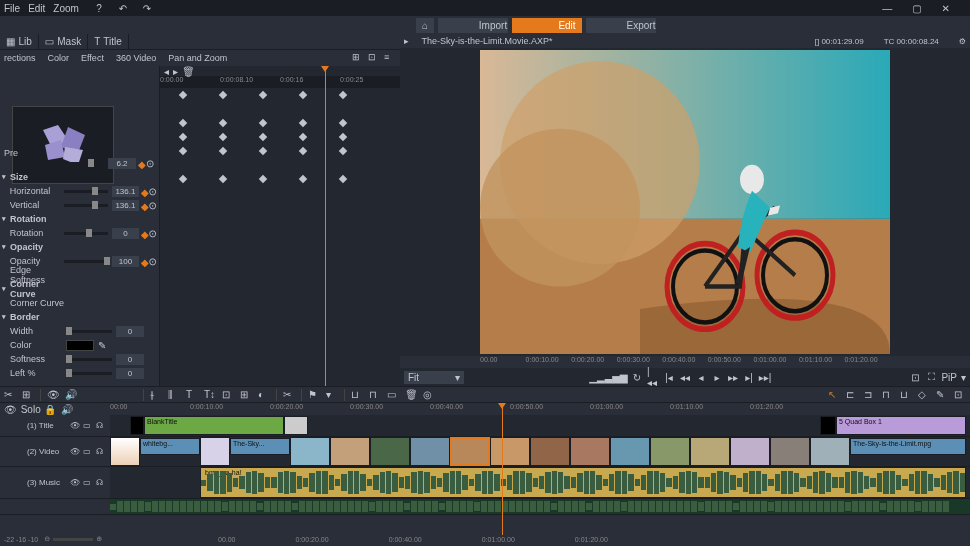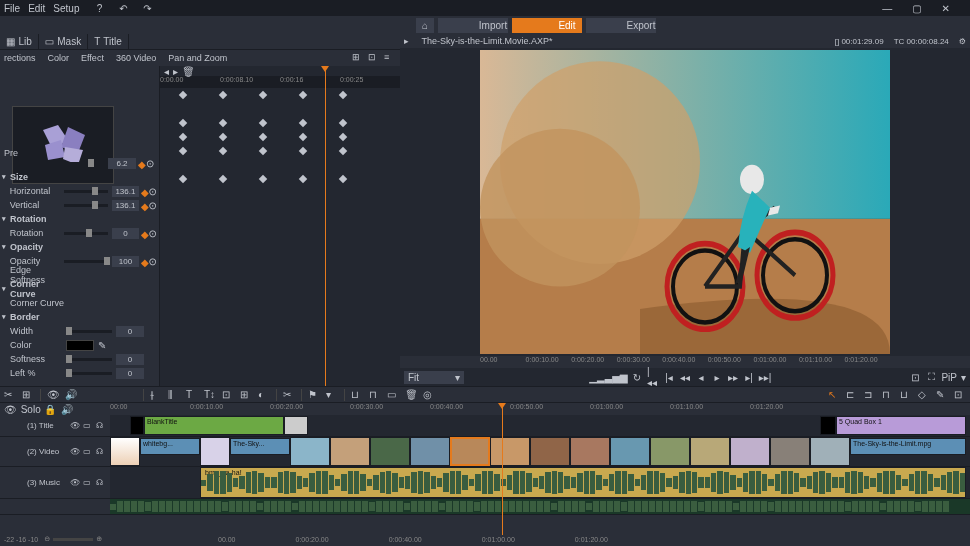--- a/index.html
+++ b/index.html
@@ -39,21 +39,21 @@
 .prow .picker { width:12px; margin-left:4px; }
 .kfpanel { flex:1; background:#232730; border-left:1px solid #1a1d24; position:relative; }
 .kf-ruler { height:12px; background:#1a1d24; display:flex; font-size:7px; color:#888; }
 .kf-ruler span { width:60px; }
 .kf-playhead { position:absolute; left:165px; top:0; bottom:0; width:1px; background:#e57a1c; }
 .kf-playhead::before { content:''; position:absolute; top:0; left:-4px; border:4px solid transparent; border-top:6px solid #e57a1c; }
 .kfrow { height:14px; display:flex; align-items:center; padding:0 6px; position:relative; }
 .kfrow .diamond { width:6px; height:6px; background:#c0c4cc; transform:rotate(45deg); position:absolute; }
 .rightcol { flex:1; background:#232730; display:flex; flex-direction:column; }
 .filebar { height:14px; display:flex; align-items:center; padding:0 4px; font-size:9px; background:#2a2e38; }
-.filebar .tc { margin-left:auto; display:flex; gap:10px; font-family:monospace; font-size:8px; }
+.filebar .tc { margin-left:auto; display:flex; gap:20px; font-family:monospace; font-size:8px; }
 .srctabs { height:16px; display:flex; border-bottom:1px solid #1a1d24; }
 .srctabs .t { padding:0 14px; display:flex; align-items:center; }
 .srctabs .t.active { color:#e57a1c; border-bottom:2px solid #e57a1c; }
 .preview { flex:1; display:flex; align-items:center; justify-content:center; background:#000; margin:2px 80px; }
 .preview svg { width:100%; height:100%; }
 .pv-ruler { height:12px; background:#2a2e38; display:flex; font-size:7px; padding:0 80px; color:#888; }
 .pv-ruler span { flex:1; }
 .pvcontrols { height:18px; display:flex; align-items:center; padding:0 4px; gap:4px; }
 .pvcontrols .fit { width:60px; background:#3a3f4c; height:13px; display:flex; align-items:center; padding:0 4px; }
 .pvcontrols .fit .dn { margin-left:auto; }
@@ -91,21 +91,21 @@
 .tl-footer .times { margin-left:110px; display:flex; gap:60px; flex:1; }
 .waveform { position:absolute; left:0; right:0; top:2px; bottom:2px; display:flex; align-items:center; gap:1px; overflow:hidden; }
 .waveform .w { width:6px; background:#3a5d3f; }
 </style>
 </head>
 <body>
 
 <div class="topbar">
   <span>File</span>
   <span>Edit</span>
-  <span>Setup</span>
+  <span>Zoom</span>
   <span class="icons">
     <span class="ic">?</span>
     <span class="ic">↶</span>
     <span class="ic">↷</span>
   </span>
   <span class="wincontrols">
     <span>—</span>
     <span>▢</span>
     <span>✕</span>
   </span>

